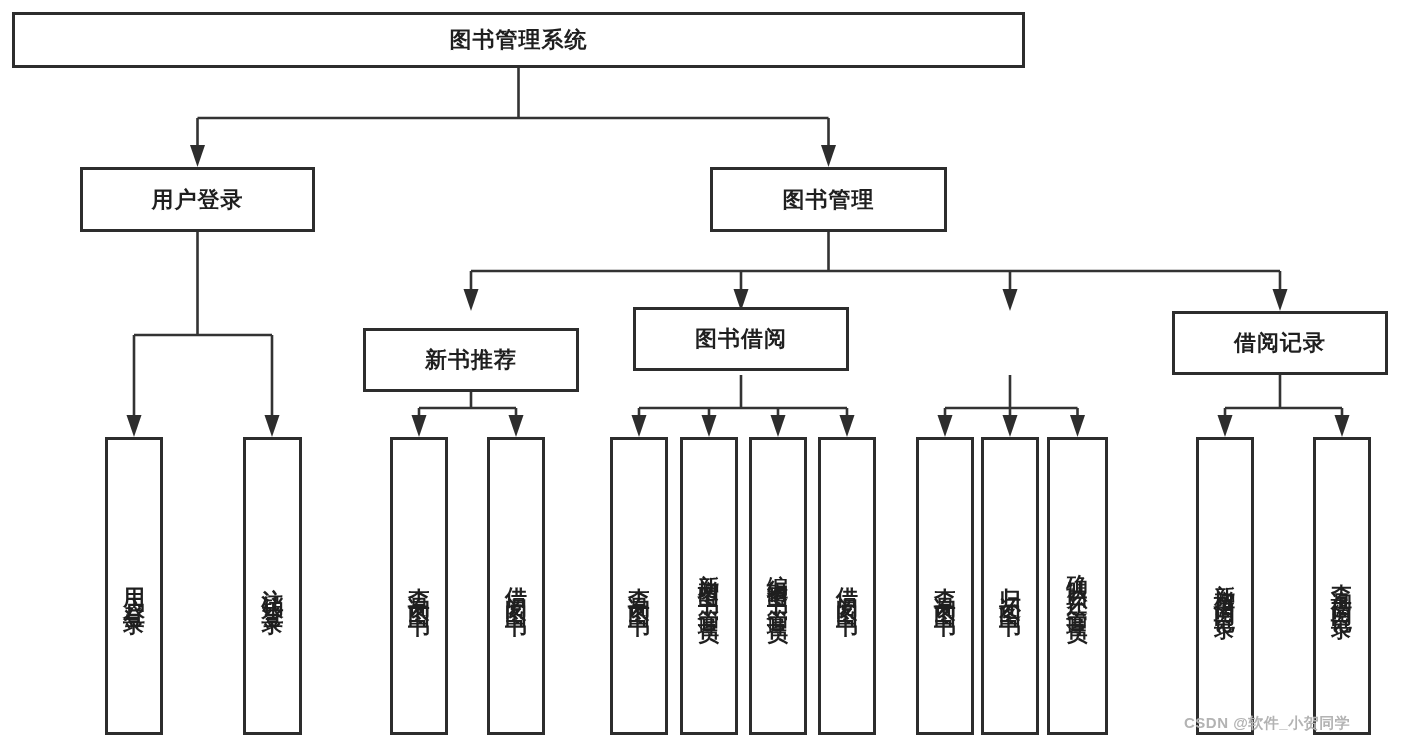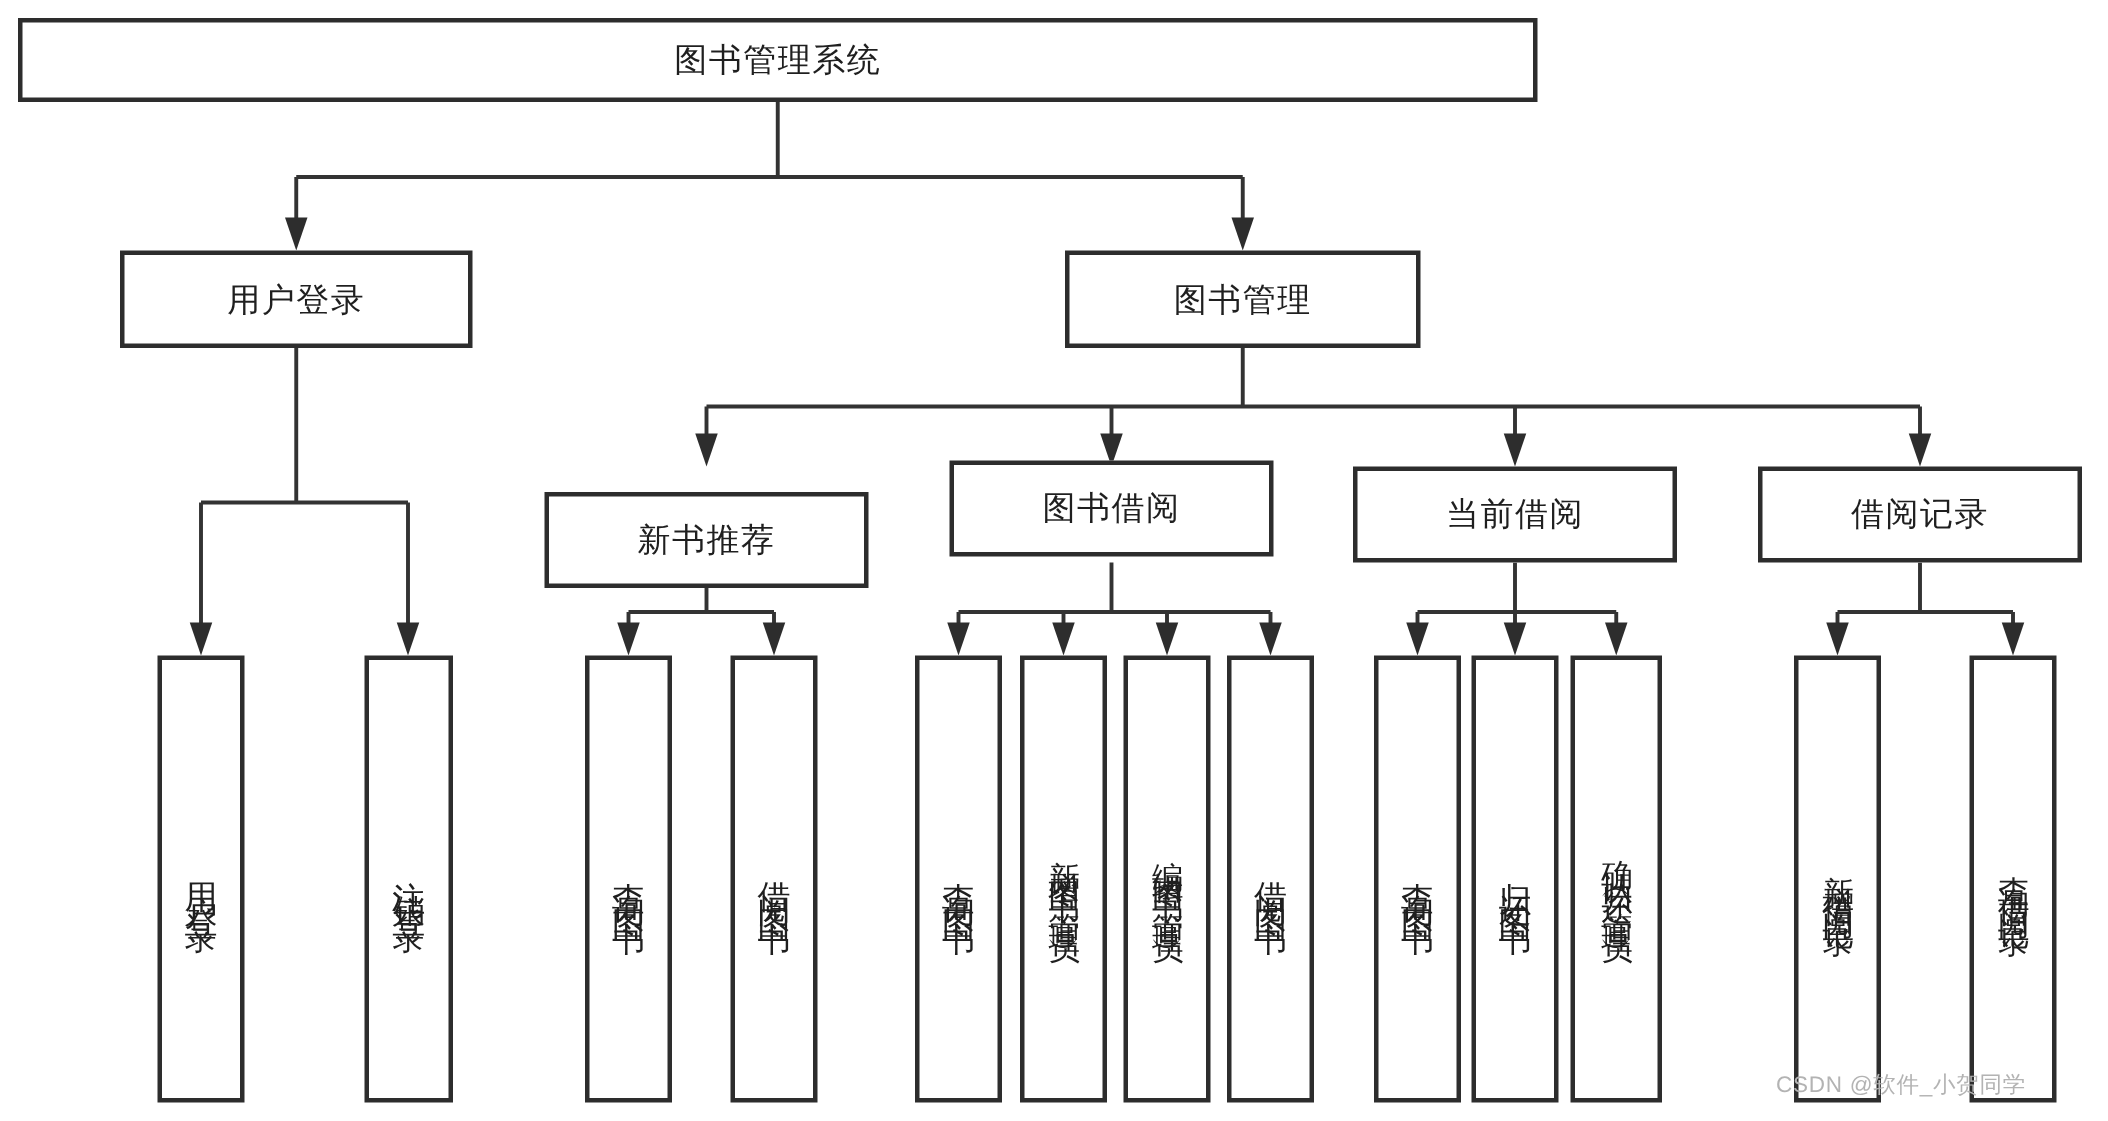--- a/index.html
+++ b/index.html
@@ -2,20 +2,21 @@
 <html><head>
 <meta charset="utf-8">
 <style>
   html,body{margin:0;padding:0;background:#ffffff;}
   .canvas{
     position:relative;
     width:1405px;height:747px;
     background:#ffffff;
     font-family:"Liberation Sans","DejaVu Sans",sans-serif;
     overflow:hidden;
+    font-weight:bold;
   }
   .wires{position:absolute;left:0;top:0;z-index:1;}
   .box{
     position:absolute;
     box-sizing:border-box;
     border:3px solid #2d2d2d;
     background:#ffffff;
     display:flex;
     align-items:center;
     justify-content:center;
@@ -95,21 +96,20 @@
     </g>
   </svg>
 
   <div class="box h" style="left:12px;top:12px;width:1013px;height:56px">图书管理系统</div>
 
   <div class="box h" style="left:80px;top:167px;width:235px;height:65px">用户登录</div>
   <div class="box h" style="left:710px;top:167px;width:237px;height:65px">图书管理</div>
 
   <div class="box h" style="left:363px;top:328px;width:216px;height:64px">新书推荐</div>
   <div class="box h" style="left:633px;top:307px;width:216px;height:64px">图书借阅</div>
-  <div class="box h" style="left:902px;top:311px;width:216px;height:64px">当前借阅</div>
   <div class="box h" style="left:1172px;top:311px;width:216px;height:64px">借阅记录</div>
 
   <div class="box v" style="left:105px;top:437px;width:58px;height:298px">用户登录</div>
   <div class="box v" style="left:243px;top:437px;width:59px;height:298px">注销登录</div>
 
   <div class="box v" style="left:390px;top:437px;width:58px;height:298px">查询图书</div>
   <div class="box v" style="left:487px;top:437px;width:58px;height:298px">借阅图书</div>
 
   <div class="box v" style="left:610px;top:437px;width:58px;height:298px">查询图书</div>
   <div class="box v long" style="left:680px;top:437px;width:58px;height:298px">新增图书（管理员）</div>

